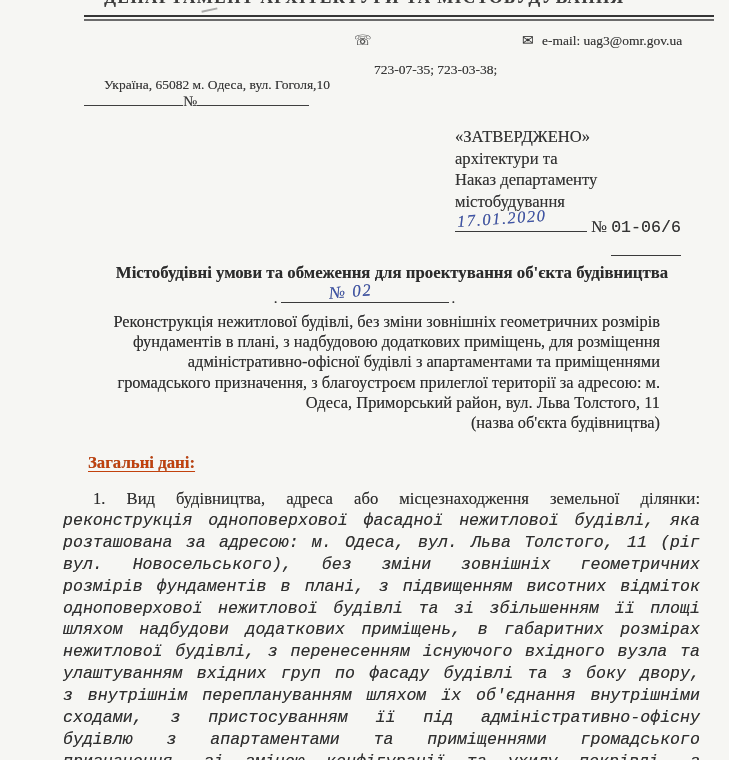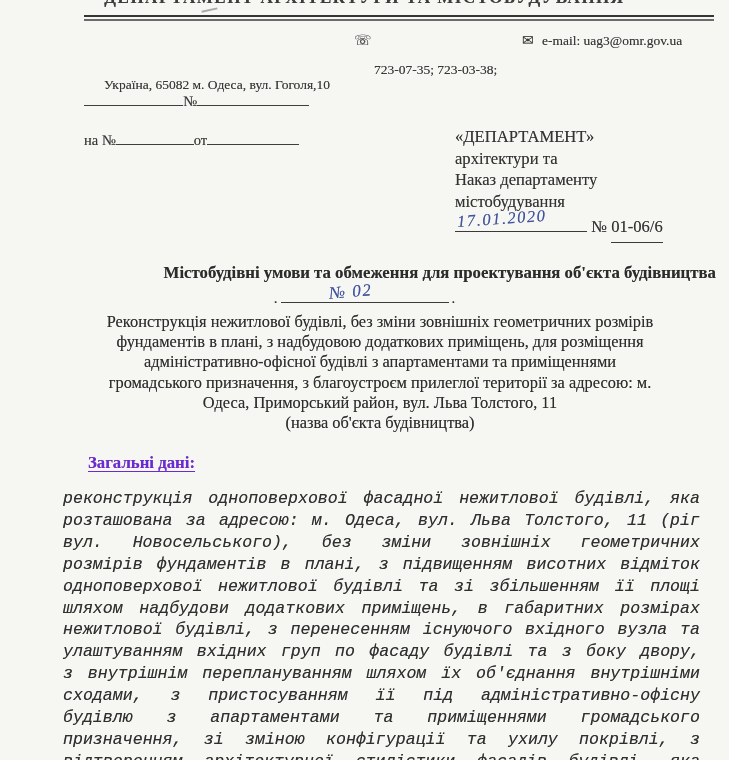--- a/index.html
+++ b/index.html
@@ -53,52 +53,52 @@
   .date-row{ margin-top:2px; }
   .date-blank{
     display:inline-block; width:132px; height:17px; position:relative;
     border-bottom:1.6px solid #3a3a3a; vertical-align:baseline;
   }
   .hand{ color:#3d54ab; font-style:italic; letter-spacing:1.5px; }
   .hand-date{
     position:absolute; left:3px; bottom:-1px; font-size:16.5px;
     transform:rotate(-4deg); transform-origin:left bottom; white-space:nowrap;
   }
-  .order-no{ border-bottom:1.6px solid #3a3a3a; padding-bottom:6px; }
+  .order-no{ border-bottom:1.6px solid #3a3a3a; padding-bottom:18px;font-family:Liberation Mono, monospace; }
 
   
   .doc-title{
     position:absolute; top:263px; left:68px; width:648px;
-    text-align:right; font-weight:bold; font-size:16.8px; color:#2c2c2c;
+    text-align:center; font-weight:bold; font-size:16.8px; color:#2c2c2c;
   }
   .numline{
     position:absolute; top:286px; left:0; width:100%;
     text-align:center; font-size:15px; color:#333;
   }
   .num-blank{
     display:inline-block; width:168px; height:16px; position:relative;
     border-bottom:1.6px solid #3a3a3a; vertical-align:baseline; margin:0 3px;
   }
   .hand-num{
     position:absolute; left:48px; bottom:0; font-size:17px;
     transform:rotate(-5deg); white-space:nowrap;
   }
 
   
   .description{
     position:absolute; top:312px; left:100px; width:560px;
-    text-align:center; font-size:16.4px; line-height:20.2px; color:#2d2d2d;
+    text-align:right; font-size:16.4px; line-height:20.2px; color:#2d2d2d;
   }
   .desc-caption{ margin-top:0; }
 
   
   .general-heading{
     position:absolute; top:453px; left:88px;
     font-weight:bold; font-size:16.8px; text-decoration:underline;
-    text-underline-offset:3px; color:#6d28d9;
+    text-underline-offset:3px; color:#c2410c;
   }
   .item1{
     position:absolute; top:488px; left:63px; width:637px;
     font-size:16.6px; line-height:21.9px; color:#2f2f2f;
   }
   .item1-label{
     display:block; text-indent:30px;
     text-align:justify; text-align-last:justify;
   }
   .item1-text{
@@ -122,26 +122,23 @@
     <span class="c-phone-icon">☏</span>
     <span class="c-phones">723-07-35; 723-03-38;</span>
     <span class="c-mail-icon">✉</span>
     <span class="c-email">e-mail: uag3@omr.gov.ua</span>
   </div>
 
   <div class="refline ref1">
     <span class="blank" style="width:99px"></span><span>№</span><span class="blank" style="width:112px"></span>
   </div>
 
-  <div class="refline ref2">
-    <span>на №</span><span class="blank" style="width:78px"></span><span>от</span><span class="blank" style="width:92px"></span>
-  </div>
 
   <div class="approval">
-    <div>«ДЕПАРТАМЕНТ»</div>
+    <div>«ЗАТВЕРДЖЕНО»</div>
     <div>архітектури  та</div>
     <div>Наказ департаменту</div>
     <div>містобудування</div>
     <div class="date-row">
       <span class="date-blank">
         <span class="hand hand-date">17.01.2020</span>
       </span>
       <span>№</span>
       <span class="order-no">01-06/6</span>
     </div>
@@ -156,16 +153,17 @@
   </div>
 
   <div class="description">
     <div>Реконструкція нежитлової будівлі, без зміни зовнішніх геометричних розмірів фундаментів в плані, з надбудовою додаткових приміщень, для розміщення адміністративно-офісної будівлі з апартаментами та приміщеннями громадського призначення, з благоустроєм прилеглої території за адресою: м. Одеса, Приморський район, вул. Льва Толстого, 11</div>
     <div class="desc-caption">(назва об'єкта будівництва)</div>
   </div>
 
   <div class="general-heading">Загальні дані:</div>
 
   <div class="item1">
+    <span class="item1-label">1. Вид будівництва, адреса або місцезнаходження земельної ділянки:</span>
     <span class="item1-text">реконструкція одноповерхової фасадної нежитлової будівлі, яка розташована за адресою: м. Одеса, вул. Льва Толстого, 11 (ріг вул. Новосельського), без зміни зовнішніх геометричних розмірів фундаментів в плані, з підвищенням висотних відміток одноповерхової нежитлової будівлі та зі збільшенням її площі шляхом надбудови додаткових приміщень, в габаритних розмірах нежитлової будівлі, з перенесенням існуючого вхідного вузла та улаштуванням вхідних груп по фасаду будівлі та з боку двору, з внутрішнім переплануванням шляхом їх об'єднання внутрішніми сходами, з пристосуванням її під адміністративно-офісну будівлю з апартаментами та приміщеннями громадського призначення, зі зміною конфігурації та ухилу покрівлі, з відтворенням архітектурної стилістики фасадів будівлі, яка притаманна будівлям, які розміщені у</span>
   </div>
 
 </div>
 
 </body></html>

